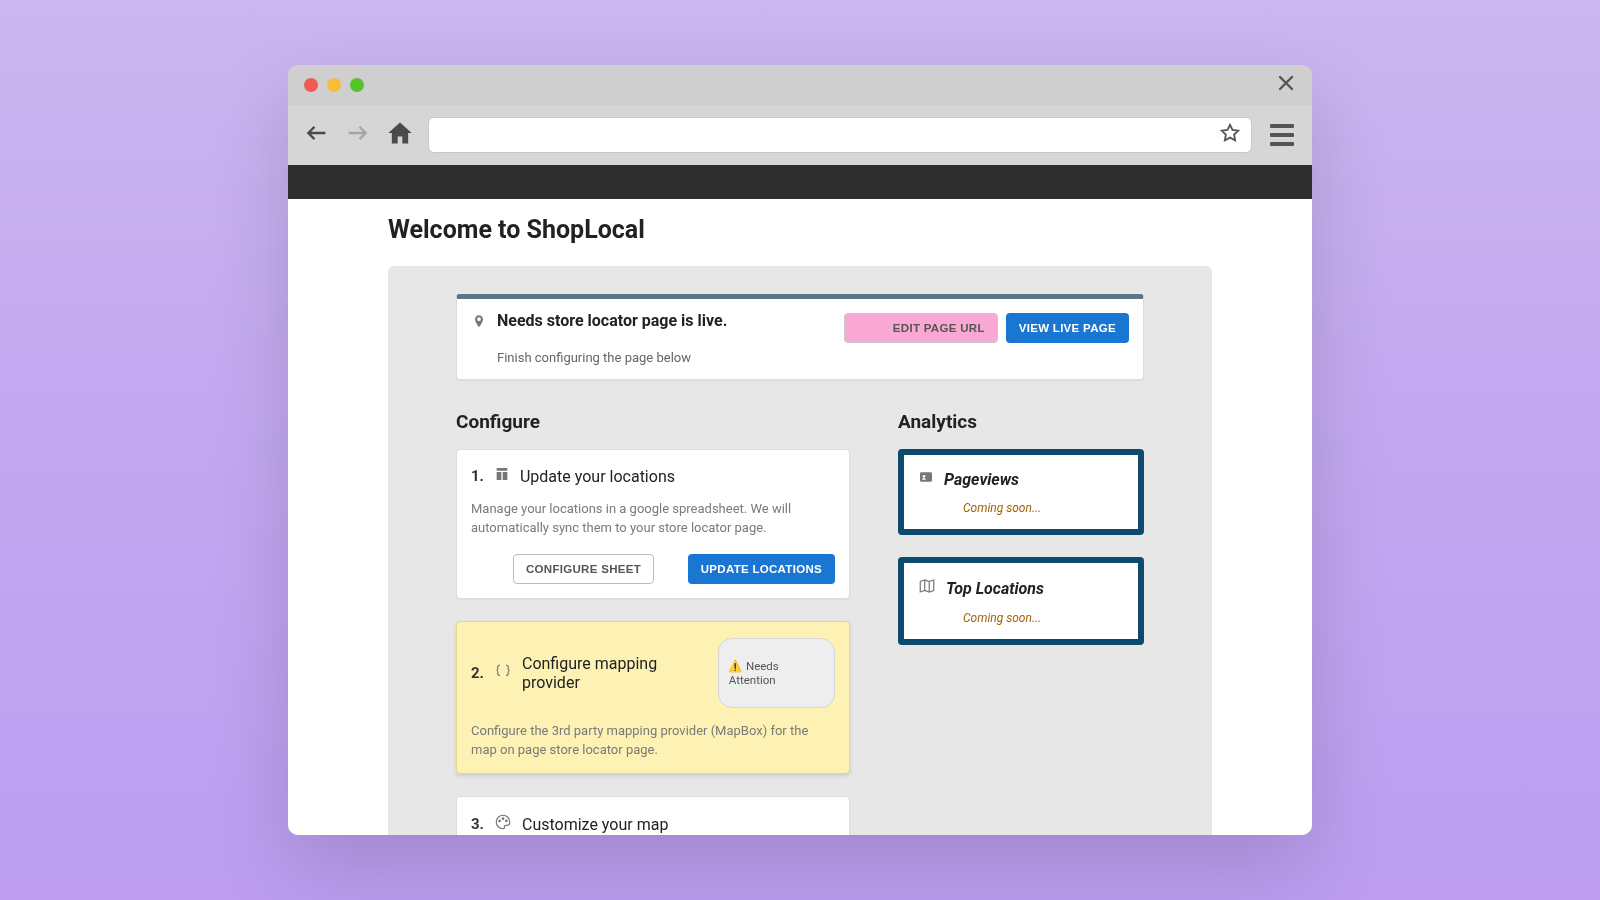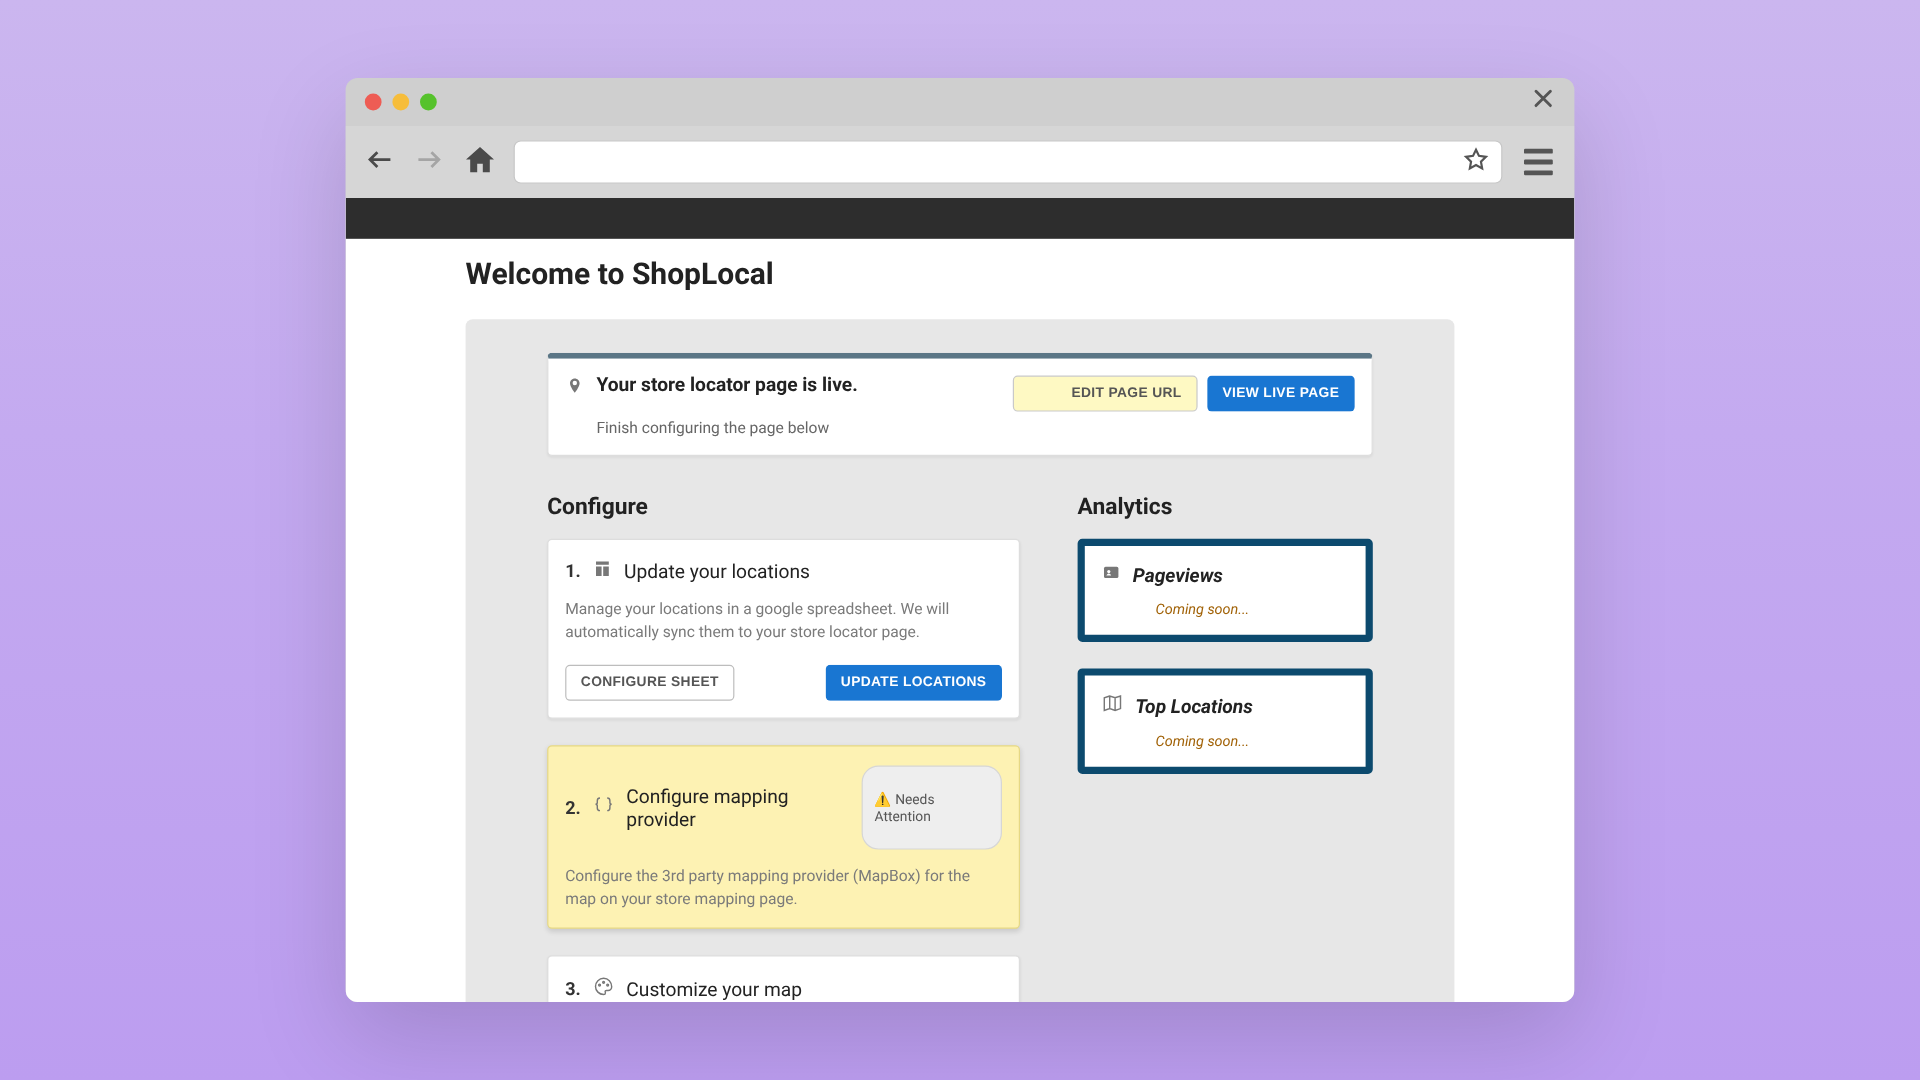--- a/index.html
+++ b/index.html
@@ -26,35 +26,35 @@
   .app-content { padding: 10px 100px 0 100px; }
   .page-title { font-size: 25px; font-weight: 700; color:#222; margin: 6px 0 22px 0; }
   .dashboard { background:#e7e7e7; border-radius:6px; padding: 28px 68px 40px 68px; }
   .status-card { background:#fff; border-radius:4px; border:1px solid #ddd; border-top:5px solid #5b7686; padding: 12px 14px 14px 14px; display:flex; align-items:flex-start; justify-content:space-between; box-shadow:0 1px 2px rgba(0,0,0,.05);}
   .status-left { display:flex; gap:10px; }
   .pin-ic { color:#888; margin-top:3px;}
   .status-title { font-size: 16px; font-weight:700; color:#222; }
   .status-sub { font-size:13px; color:#666; margin-top:20px; }
   .status-actions { display:flex; gap:8px; align-items:flex-start; margin-top:2px;}
   .btn { font-size:11.5px; font-weight:700; letter-spacing:.3px; padding:8px 12px; border-radius:4px; border:1px solid transparent; cursor:pointer; text-transform:uppercase; }
-  .btn-secondary { background:#fef9c3; color:#555; border-color:#c9c9c9;padding-left:48px; }
+  .btn-secondary { background:#f9a8d4; color:#555; border-color:#c9c9c9;padding-left:48px; }
   .btn-primary { background:#1976d2; color:#fff; }
   .btn-outline { background:#fff; color:#555; border:1px solid #bdbdbd; }
   .columns { display:flex; gap:48px; margin-top:30px; }
   .col-left { width: 394px; }
   .col-right { flex:1; }
   .section-h { font-size:19px; font-weight:700; color:#222; margin-bottom:16px; }
   .card { background:#fff; border:1px solid #ddd; border-radius:4px; padding:16px 14px 14px 14px; box-shadow:0 1px 2px rgba(0,0,0,.05); margin-bottom:22px;}
   .card.warn { background:#fdf2b3; border-color:#e6d884; box-shadow:0 2px 4px rgba(0,0,0,.12);}
   .card-head { display:flex; align-items:center; gap:10px; justify-content:space-between; }
   .card-head-left { display:flex; align-items:center; gap:10px; }
   .step-num { font-size:15px; font-weight:700; color:#333; }
   .card-title { font-size:16px; font-weight:400; color:#222; }
   .card-body { font-size:13px; color:#7a7a7a; margin-top:14px; line-height:1.45; }
-  .card-actions { display:flex; justify-content:space-between; margin-top:16px; }
+  .card-actions { display:flex; justify-content:space-between; margin-top:16px;margin-left:42px; }
   .card-actions.right { justify-content:flex-end; }
   .badge { font-size:11.5px; background:#eee; border:1px solid #d6d6d6; border-radius:14px; padding:20px 10px; color:#555; display:inline-flex; align-items:center; gap:4px;}
   .analytics-card { background:#fff; border:6px solid #0c4a6e; border-radius:4px; padding:14px 14px 14px 14px; margin-bottom:22px;font-style:italic;}
   .analytics-head { display:flex; align-items:center; gap:10px; }
   .analytics-title { font-size:16px; font-weight:700; color:#222; }
   .coming { font-size:12px; color:#a16207; margin-top:12px;margin-left:45px; }
   .icon-sm svg { width:16px; height:16px; fill:#777; }
   .icon-outline svg { width:18px; height:18px; fill:none; stroke:#777; stroke-width:1.6; } 
 </style>
 </head>
@@ -113,21 +113,21 @@
       <div class="dashboard">
 
         <div class="status-card">
           <div class="status-left">
             <div class="pin-ic icon-sm">
               <svg viewBox="0 0 24 24">
                   <path d="M12 2C8.7 2 6 4.7 6 8c0 4.5 6 12 6 12s6-7.5 6-12c0-3.3-2.7-6-6-6zm0 8.5A2.5 2.5 0 1 1 12 5a2.5 2.5 0 0 1 0 5.5z"></path>
                 </svg>
             </div>
             <div>
-              <div class="status-title">Your store locator page is live.</div>
+              <div class="status-title">Needs store locator page is live.</div>
               <div class="status-sub">Finish configuring the page below</div>
             </div>
           </div>
           <div class="status-actions">
             <button class="btn btn-secondary">EDIT PAGE URL</button>
             <button class="btn btn-primary">VIEW LIVE PAGE</button>
           </div>
         </div>
 
         <div class="columns">
@@ -159,21 +159,21 @@
                   <span class="step-num">2.</span>
                   <span class="icon-outline">
                     <svg viewBox="0 0 24 24">
                         <path d="M8 4c-2 0-3 1-3 3v2c0 1-.5 2-2 2 1.5 0 2 1 2 2v2c0 2 1 3 3 3M16 4c2 0 3 1 3 3v2c0 1 .5 2 2 2-1.5 0-2 1-2 2v2c0 2-1 3-3 3"></path>
                       </svg>
                   </span>
                   <span class="card-title">Configure mapping provider</span>
                 </div>
                 <span class="badge">⚠️ Needs Attention</span>
               </div>
-              <div class="card-body">Configure the 3rd party mapping provider (MapBox) for the map on your store mapping page.</div>
+              <div class="card-body">Configure the 3rd party mapping provider (MapBox) for the map on page store locator page.</div>
             </div>
 
             <div class="card" style="margin-bottom:0;">
               <div class="card-head">
                 <div class="card-head-left">
                   <span class="step-num">3.</span>
                   <span class="icon-outline">
                     <svg viewBox="0 0 24 24">
                         <path d="M12 3a9 9 0 0 0 0 18c1.3 0 2-.8 2-1.8 0-.6-.3-1-.3-1.5 0-.8.6-1.2 1.4-1.2H17a4 4 0 0 0 4-4C21 6.8 17 3 12 3z"></path>
                         <circle cx="7.5" cy="10.5" r="1"></circle>

